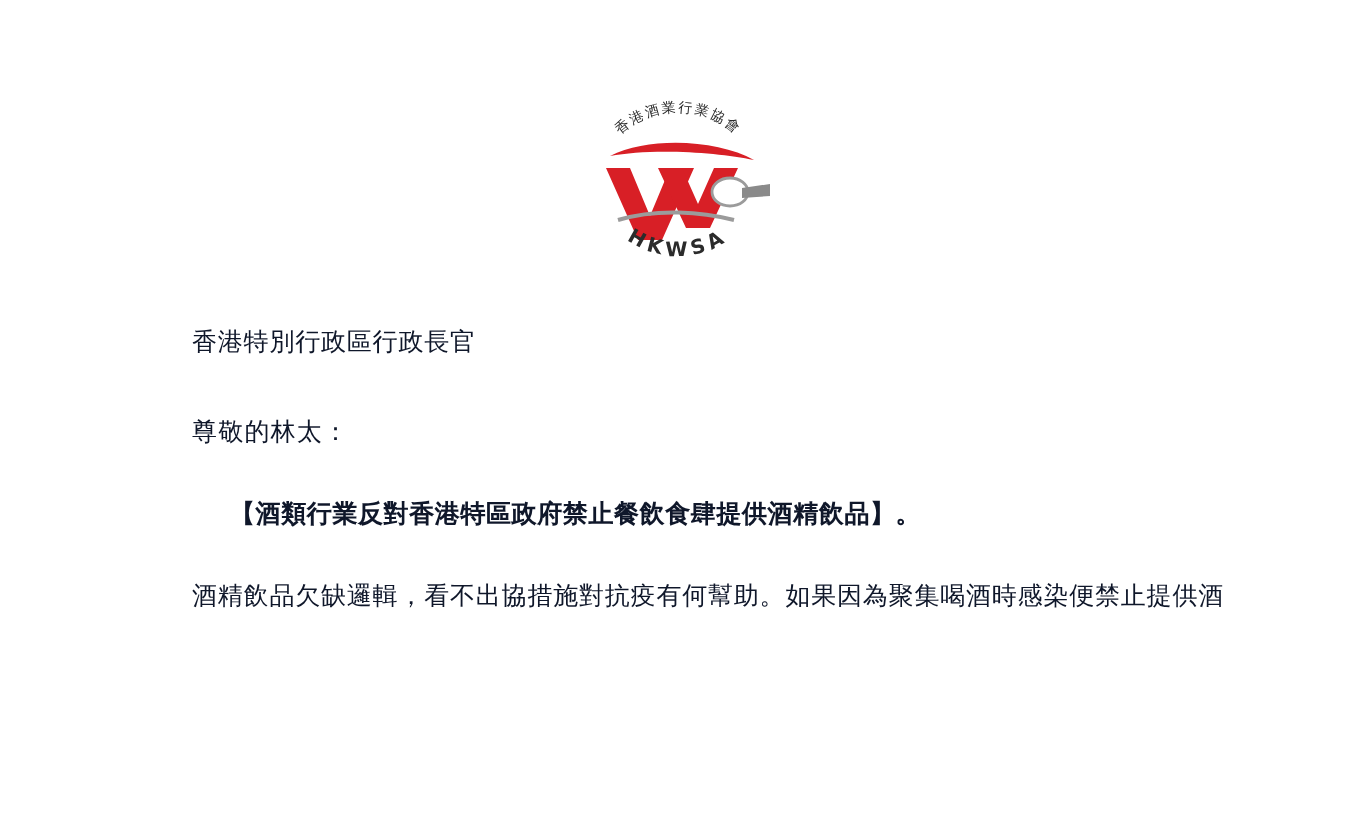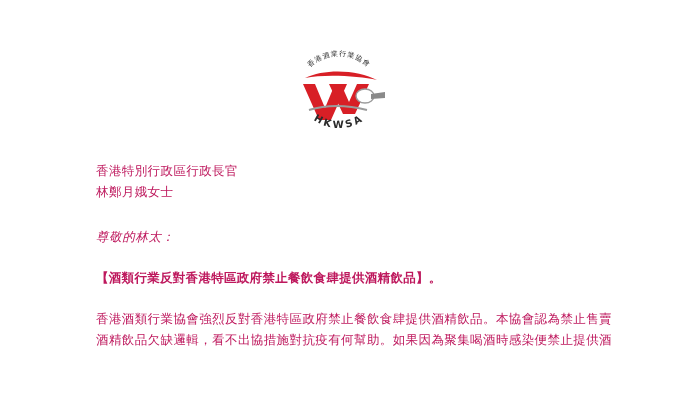--- a/index.html
+++ b/index.html
@@ -36,21 +36,21 @@
   }
   .logo svg {
     display: block;
   }
   
   .letter {
     position: absolute;
     left: 96px;
     top: 160px;
     width: 494px;
-    color: #be185d;
+    color: #0f172a;
   }
   .line {
     font-size: 12.5px;
     line-height: 21px;
     letter-spacing: 0.4px;
     white-space: nowrap;
   }
   .block {
     margin-bottom: 0;
   }
@@ -58,25 +58,25 @@
     margin-bottom: 0px;
   }
   .gap-lg {
     height: 24px;
   }
   .gap-md {
     height: 20px;
   }
   .salutation .line {
     letter-spacing: 0.6px;
-    font-style: italic;
   }
   .headline .line {
     font-weight: bold;
     letter-spacing: 0.3px;
+    margin-left: 19px;
   }
   .para {
     font-size: 12.5px;
     line-height: 21px;
     letter-spacing: 0.2px;
   }
   .para .line {
     white-space: nowrap;
   }
 </style>
@@ -110,39 +110,37 @@
           <textPath href="#arcBottom" startOffset="50%" text-anchor="middle">HKWSA</textPath>
         </text>
       </svg>
     </div>
   </div>
 
   <div class="letter">
 
     <div class="block addressee">
       <div class="line">香港特別行政區行政長官</div>
-      <div class="line">林鄭月娥女士</div>
     </div>
 
     <div class="gap-lg"></div>
 
     <div class="block salutation">
       <div class="line">尊敬的林太：</div>
     </div>
 
     <div class="gap-md"></div>
 
     <div class="block headline">
       <div class="line">【酒類行業反對香港特區政府禁止餐飲食肆提供酒精飲品】。</div>
     </div>
 
     <div class="gap-md"></div>
 
     <div class="block para">
-      <div class="line">香港酒類行業協會強烈反對香港特區政府禁止餐飲食肆提供酒精飲品。本協會認為禁止售賣</div>
       <div class="line">酒精飲品欠缺邏輯，看不出協措施對抗疫有何幫助。如果因為聚集喝酒時感染便禁止提供酒</div>
     </div>
 
     <div class="gap-md"></div>
 
 
   </div>
 </div>
 
 </body></html>

